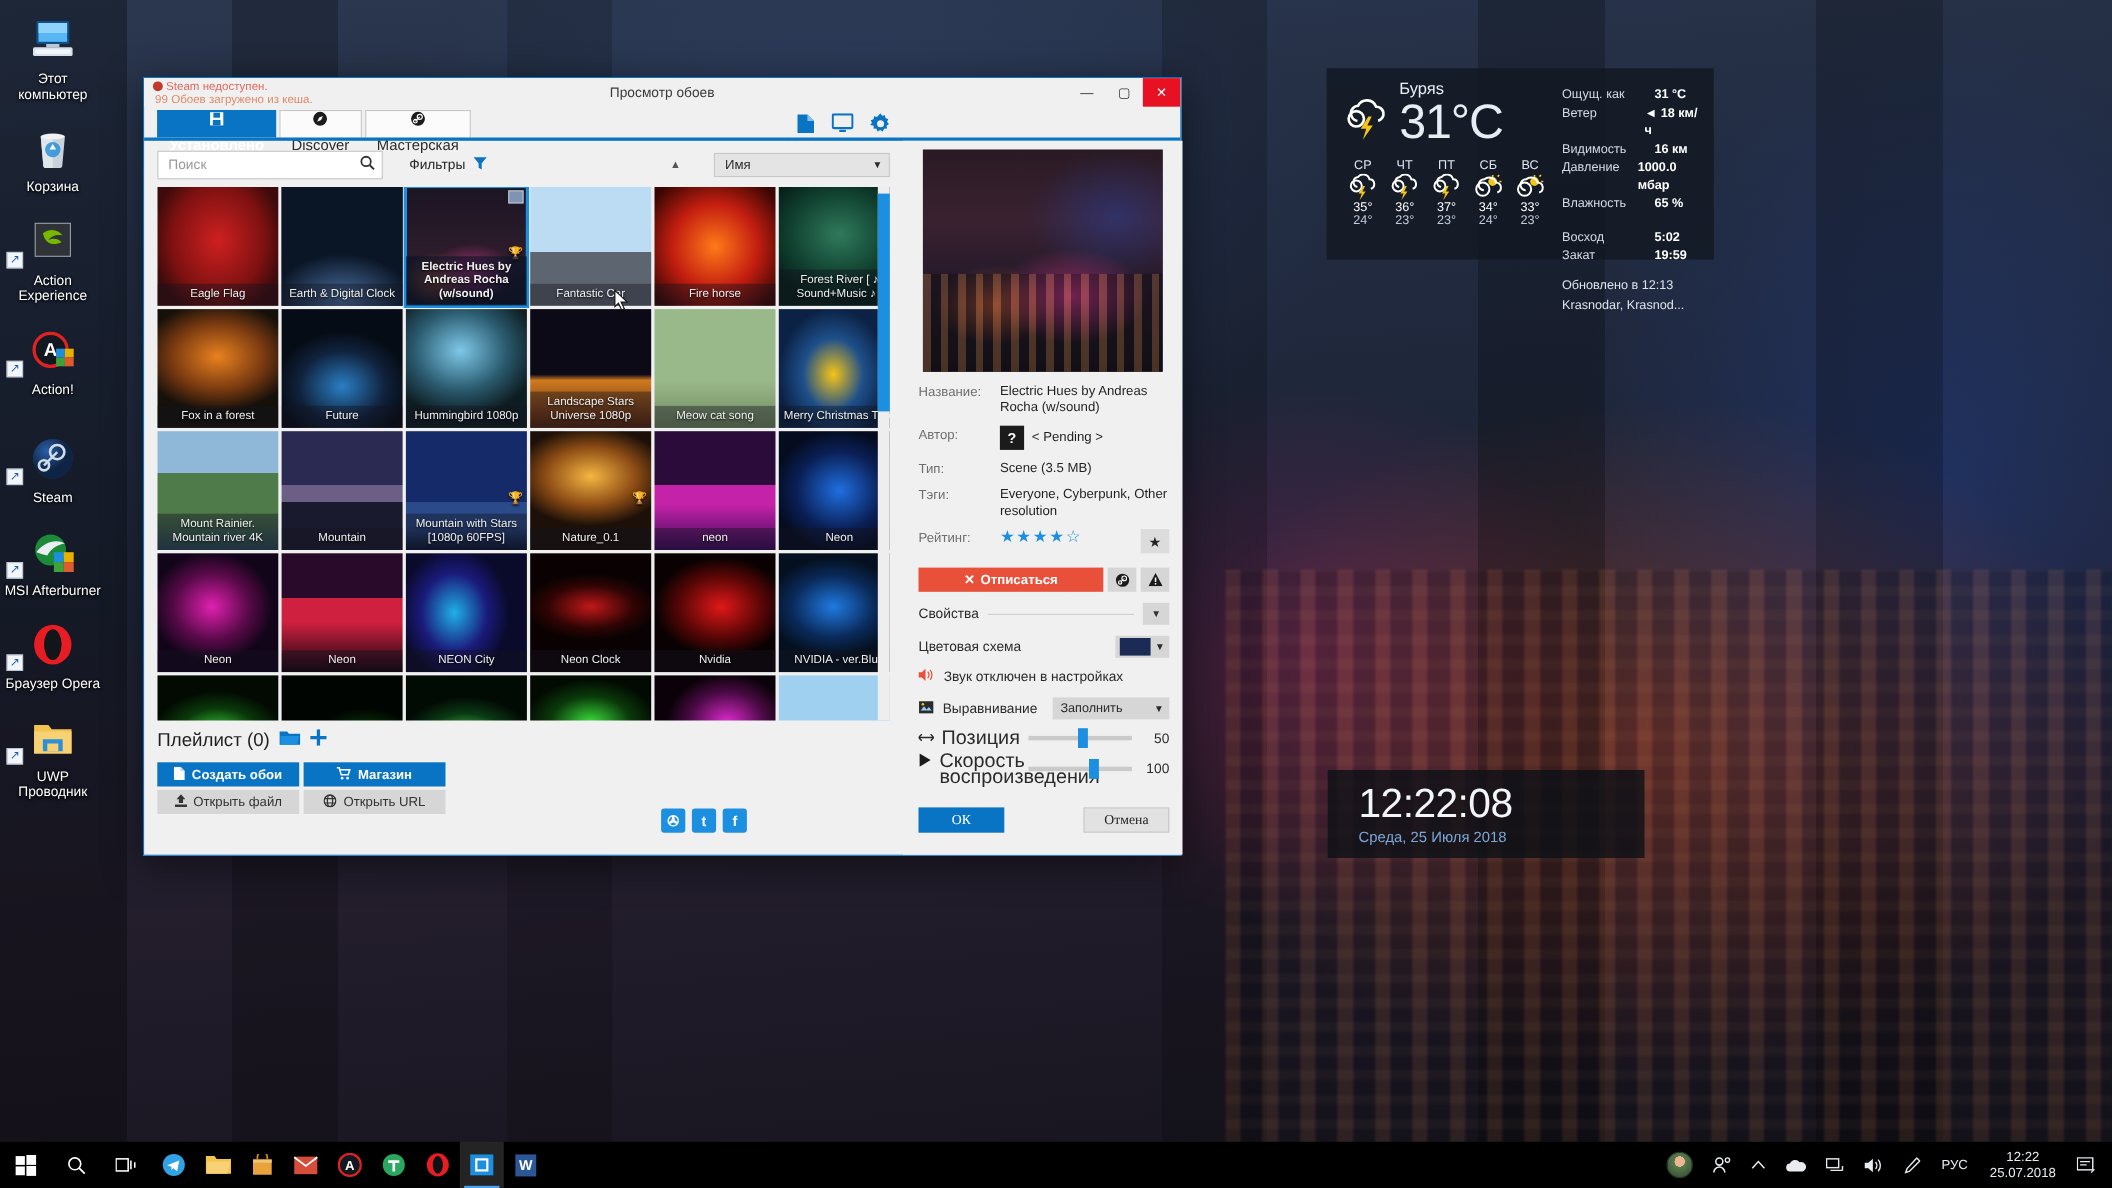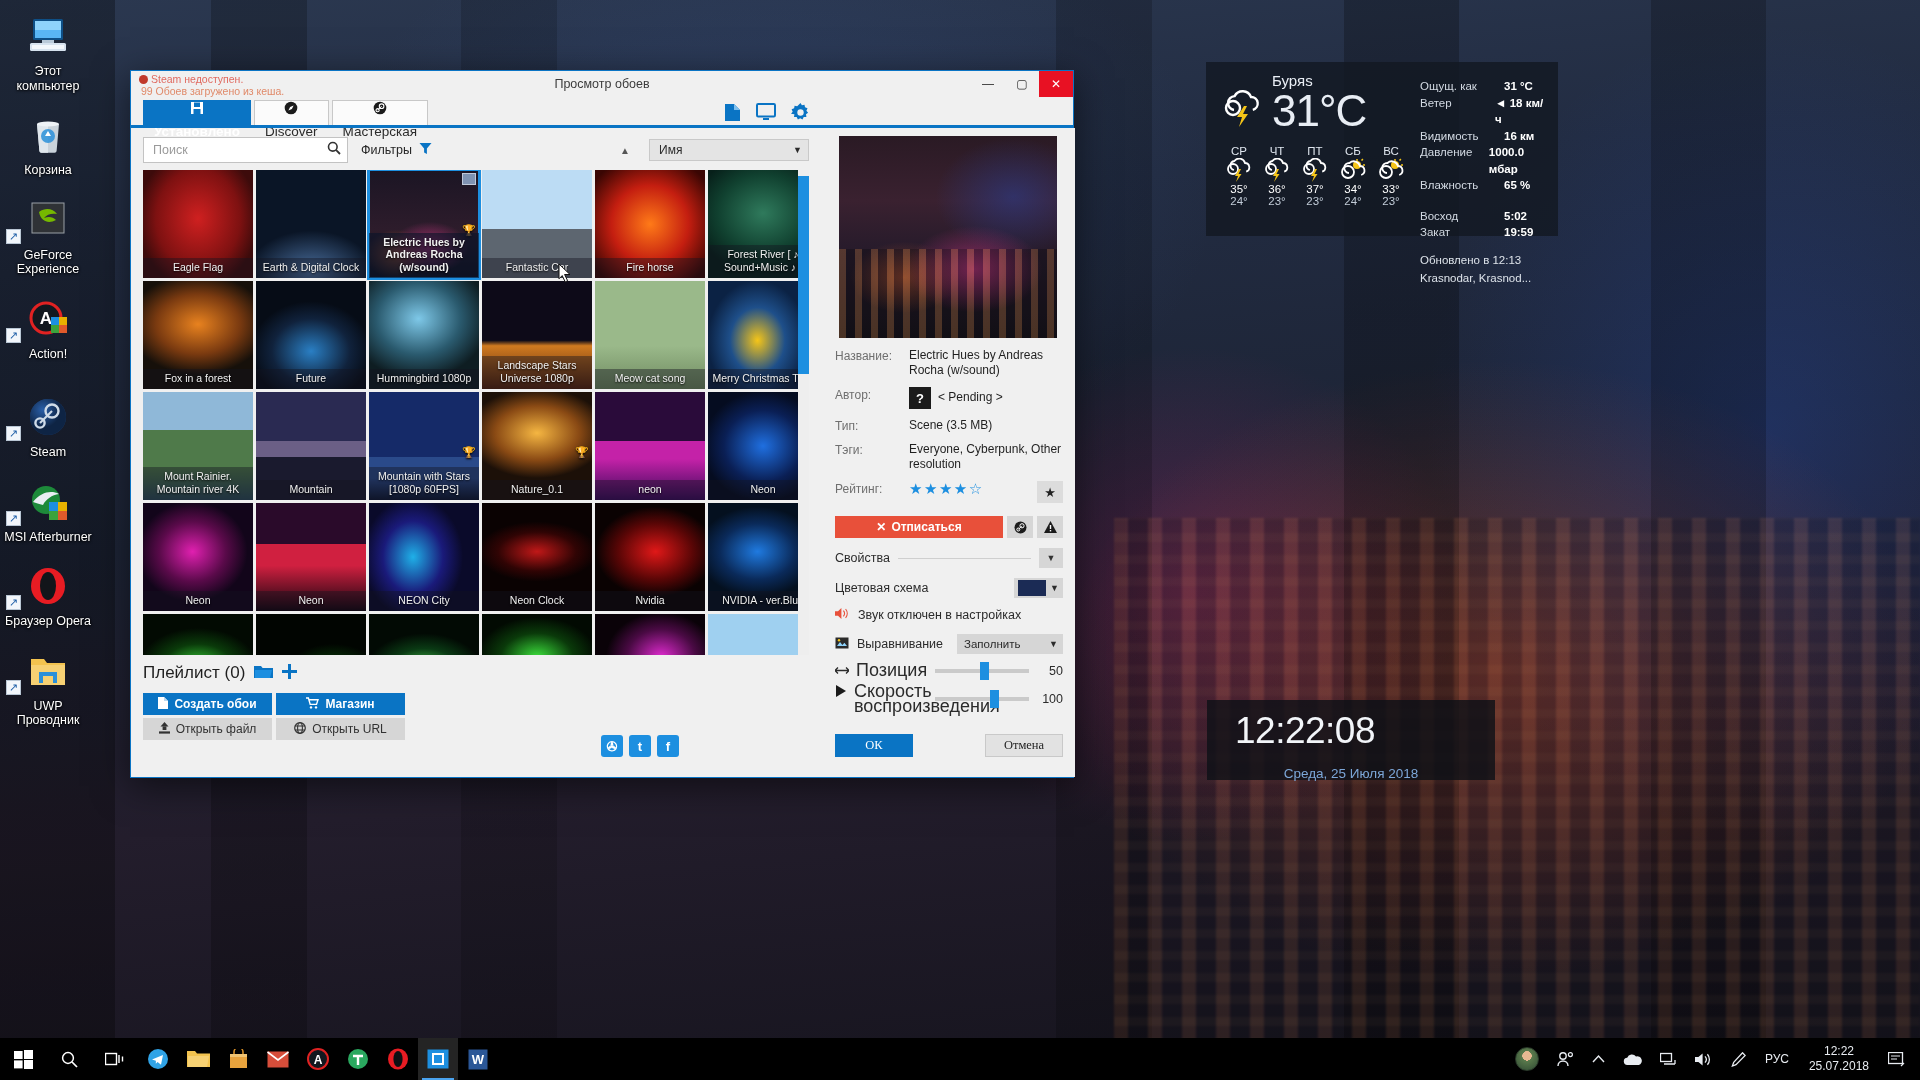--- a/index.html
+++ b/index.html
@@ -74,21 +74,21 @@
   .wx-k { color: #d3dae3; width: 84px; }
   .wx-v { color: #fff; font-weight: bold; }
   .wx-sep { height: 14px; }
   .wx-upd { color:#dde3ea; margin-top: 2px; }
 
   #clock-widget {
     position: absolute; left: 1207px; top: 700px; width: 288px; height: 80px;
     background: rgba(12,16,22,.80); z-index: 4; padding: 10px 28px;
   }
   .clk-time { font-size: 37px; font-weight: 300; color: #f2f5f9; line-height: 42px; letter-spacing: -.5px;}
-  .clk-date { font-size: 13.5px; color: #7ca7d8; margin-top: 14px; text-align: center; }
+  .clk-date { font-size: 13.5px; color: #7ca7d8; margin-top: 1px; }
 
   
   #taskbar {
     position: absolute; left: 0; bottom: 0; width: 1920px; height: 42px;
     background: #000000; display: flex; align-items: center; z-index: 10;
   }
   .tb-btn { width: 46px; height: 42px; display: flex; align-items: center; justify-content: center; }
   .tb-app { width: 40px; height: 42px; display: flex; align-items: center; justify-content: center; position: relative; }
   .tb-app.active { background: rgba(255,255,255,.14); }
   .tb-app.active:after { content:""; position:absolute; bottom:0; left:4px; right:4px; height:2px; background:#4aa3ef; }
@@ -133,21 +133,21 @@
     font-size: 13.5px; color: #2b2b2b; background: #fbfbfb; border: 1px solid #c8c8c8; border-bottom: none; flex-direction: column;
   }
   .we-tab.active { background: #0a74c4; color: #fff; border-color: #0a74c4; font-weight: bold; }
   .tabs-rule { height: 3px; background: #0a74c4; margin: 0; flex:none; }
 
   
   .we-toolicons { position: absolute; right: 262px; top: 30px; display: flex; gap: 12px; z-index: 3; }
   .we-toolicon { width: 22px; height: 22px; display: flex; align-items: center; justify-content: center; }
 
   
-  .we-searchrow { display: flex; align-items: center; gap: 13px; padding: 9px 12px 7px; flex:none; }
+  .we-searchrow { display: flex; align-items: center; gap: 24px; padding: 9px 12px 7px; flex:none; }
   .we-search {
     width: 205px; height: 26px; background: #fff; border: 1px solid #c3c3c3;
     display: flex; align-items: center; padding: 0 6px 0 9px;
   }
   .we-search input { border: none; outline: none; flex: 1; font-size: 12.5px; color: #333; font-family: inherit; background: transparent; }
   .we-search input::placeholder { color: #9a9a9a; }
   .we-filters { font-size: 12.5px; color: #262626; display: flex; align-items: center; gap: 7px; }
   .we-collapse { margin-left: auto; color: #555; font-size: 10px; padding-right: 6px;}
   .we-sort {
     width: 160px; height: 22px; background: #e4e4e4; border: 1px solid #c9c9c9;
@@ -272,21 +272,21 @@
   </div>
 
   <div class="desk-icon">
     <div class="glyph">
       <svg width="42" height="40" viewBox="0 0 42 40">
         <rect x="5" y="3" width="32" height="30" fill="#2f3236" stroke="#9aa0a6"></rect>
         <path d="M12 12c7-5 14-3 18 2-5-1-10 0-13 4 5-2 9-1 12 2-7 4-15 2-17-8z" fill="#76b900"></path>
       </svg>
       <div class="shortcut-arrow">↗</div>
     </div>
-    <div class="lbl">GeForce Experience</div>
+    <div class="lbl">Action Experience</div>
   </div>
 
   <div class="desk-icon">
     <div class="glyph">
       <svg width="42" height="40" viewBox="0 0 42 40">
         <circle cx="19" cy="19" r="15" fill="#12181f" stroke="#e02222" stroke-width="3"></circle>
         <text x="19" y="25" font-family="Liberation Sans" font-size="17" font-weight="bold" fill="#fff" text-anchor="middle">A</text>
         <rect x="24" y="18" width="8" height="8" fill="#1d8fe0"></rect>
           <rect x="32" y="18" width="8" height="8" fill="#e8b100"></rect>
         <rect x="24" y="26" width="8" height="8" fill="#3ca33c"></rect>

